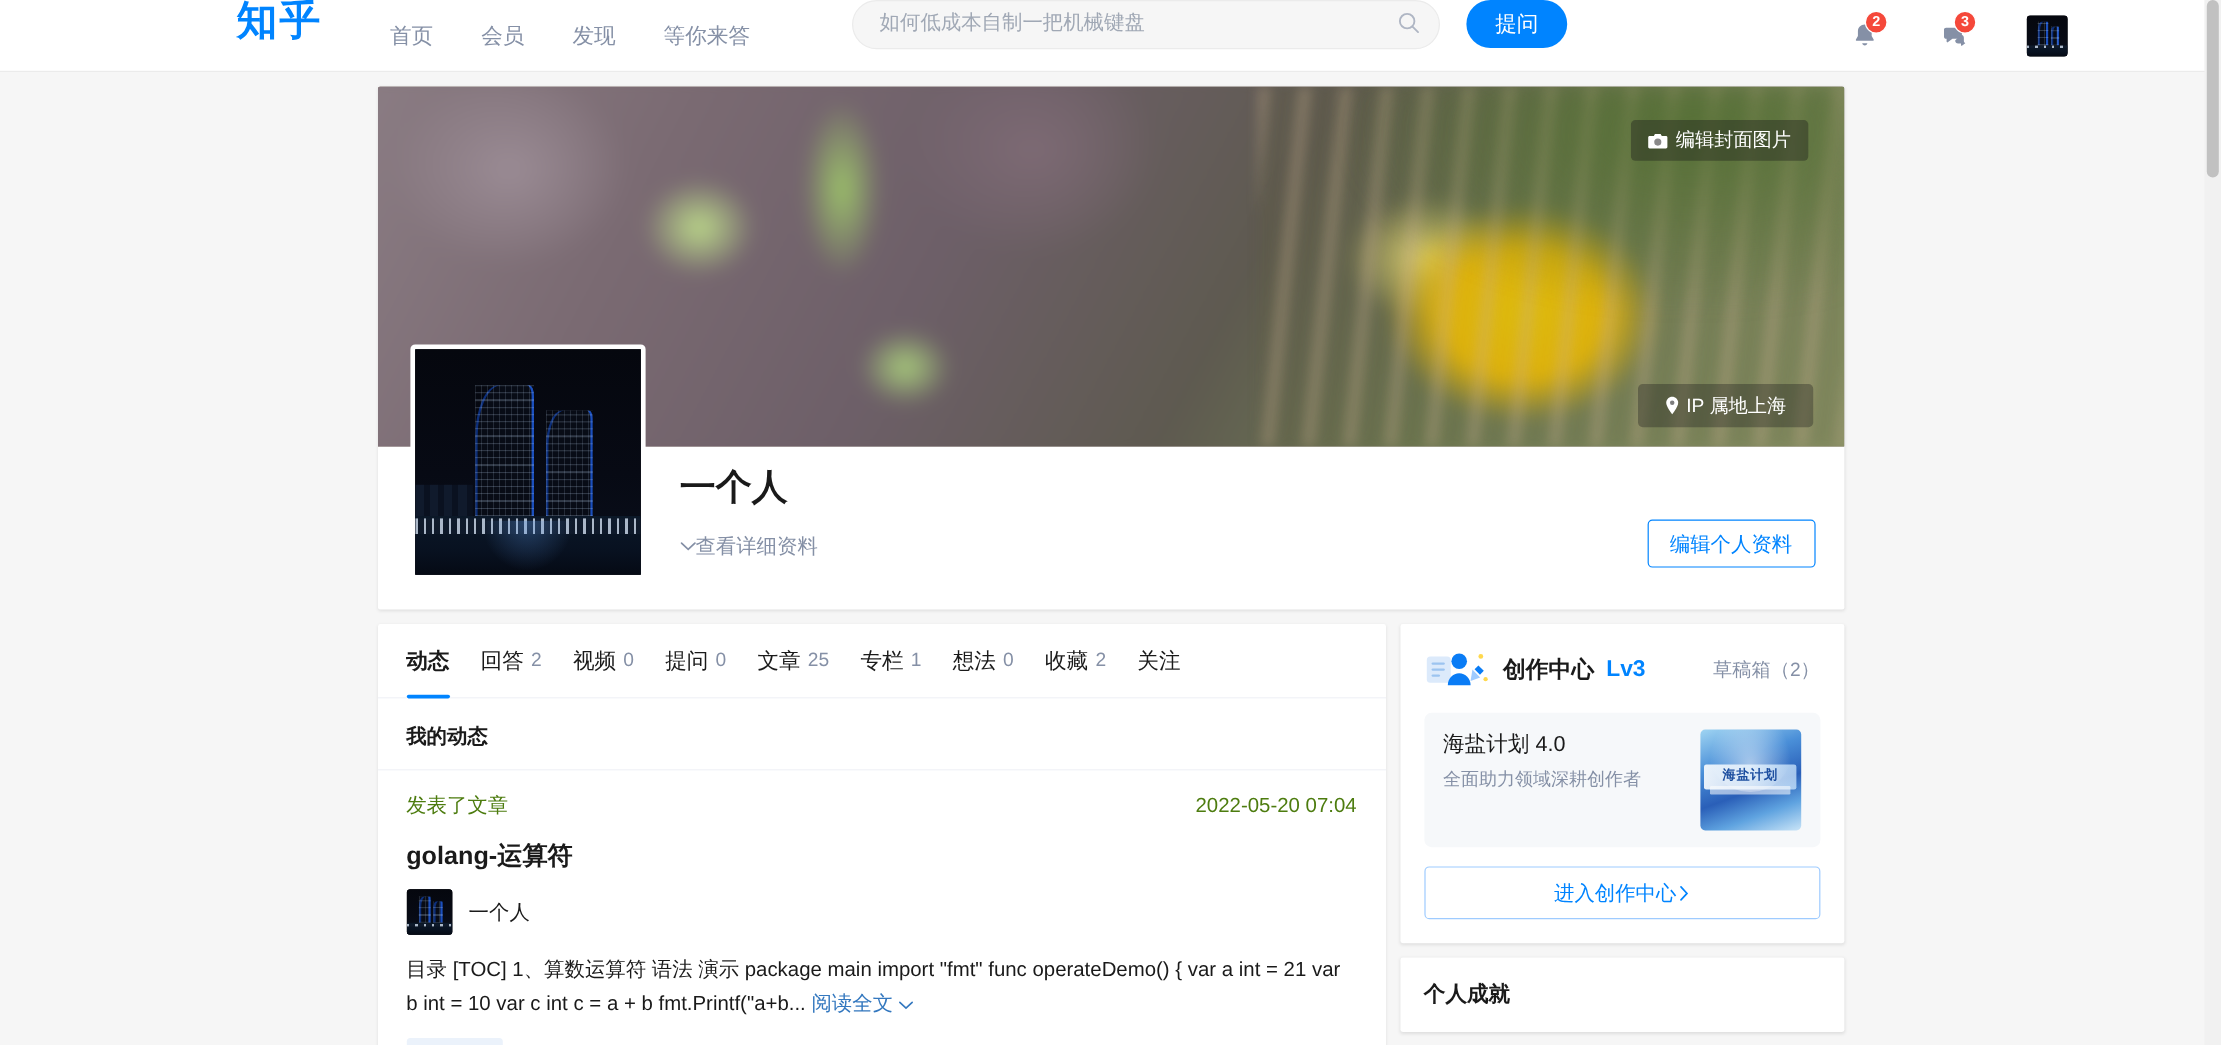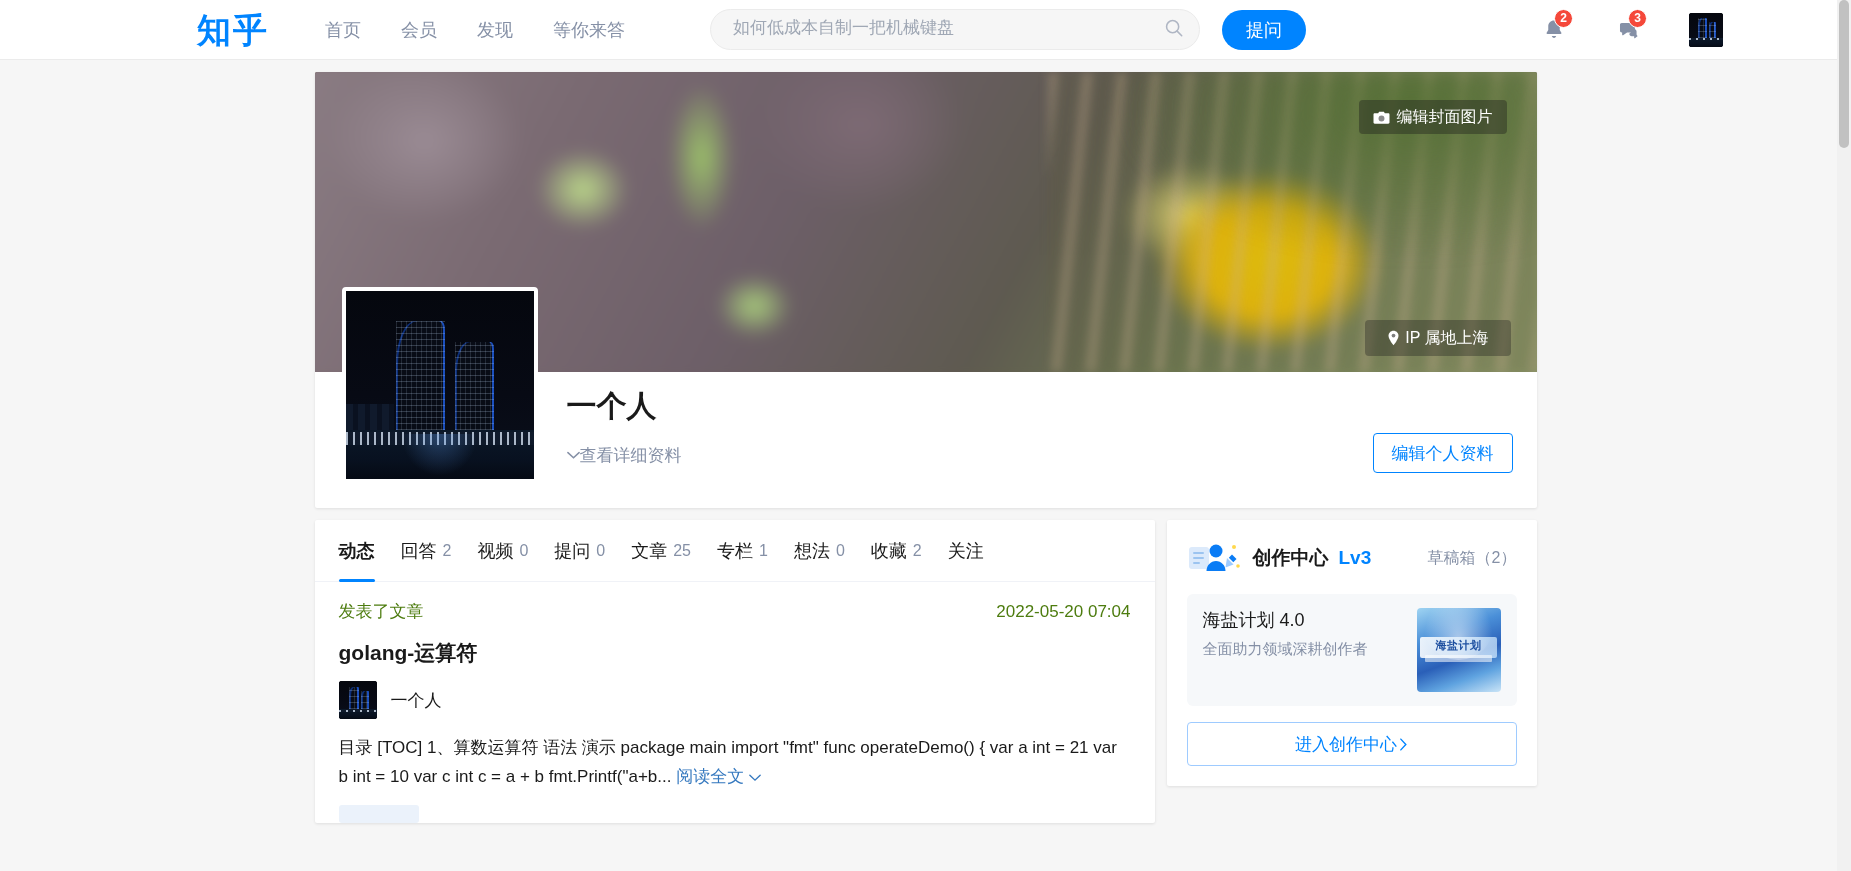--- a/index.html
+++ b/index.html
@@ -7,21 +7,21 @@
     width: 1851px; height: 871px;
     font-family: "Liberation Sans", "DejaVu Sans", sans-serif;
     background: #f6f6f6; overflow: hidden;
   }
   .page { position: relative; width: 1851px; height: 871px; background: #f6f6f6; }
 
   
   .header {
     position: absolute; top: 0; left: 0; width: 1851px; height: 60px;
     background: #ffffff; border-bottom: 1px solid #ebebeb;
-    display: flex; align-items: center; z-index: 30;
+    display: flex; z-index: 30;
   }
   .logo {
     margin-left: 197px; font-size: 34px; font-weight: 700;
     color: #0084ff; letter-spacing: 2px; line-height: 1; cursor: pointer;
   }
   .nav { display: flex; align-items: center; margin-left: 56px; gap: 40px; }
   .nav-item {
     font-size: 18px; color: #8590a6; cursor: pointer; white-space: nowrap;
   }
 
@@ -450,20 +450,21 @@
             </div>
             <div class="tab">
               <span>收藏</span>
               <span class="cnt">2</span>
             </div>
             <div class="tab">
               <span>关注</span>
             </div>
           </div>
 
+          <div class="feed-title">我的动态</div>
 
           <div class="feed-item">
             <div class="feed-meta">
               <span>发表了文章</span>
               <span>2022-05-20 07:04</span>
             </div>
 
             <div class="feed-article-title">golang-运算符</div>
 
             <div class="feed-author">
@@ -534,20 +535,23 @@
             </div>
 
             <button class="enter-cc-btn">
               <span>进入创作中心</span>
               <svg width="9" height="13" viewBox="0 0 9 14">
                 <path d="M1.6 1.2L7 7l-5.4 5.8" stroke="#0084ff" stroke-width="1.5" fill="none" stroke-linecap="round"></path>
               </svg>
             </button>
           </div>
 
+          <div class="side-card">
+            <div class="ach-title">个人成就</div>
+          </div>
 
         </div>
       </div>
     </div>
   </div>
 
   <div class="scrollbar">
     <div class="scroll-thumb"></div>
   </div>
 </div>

